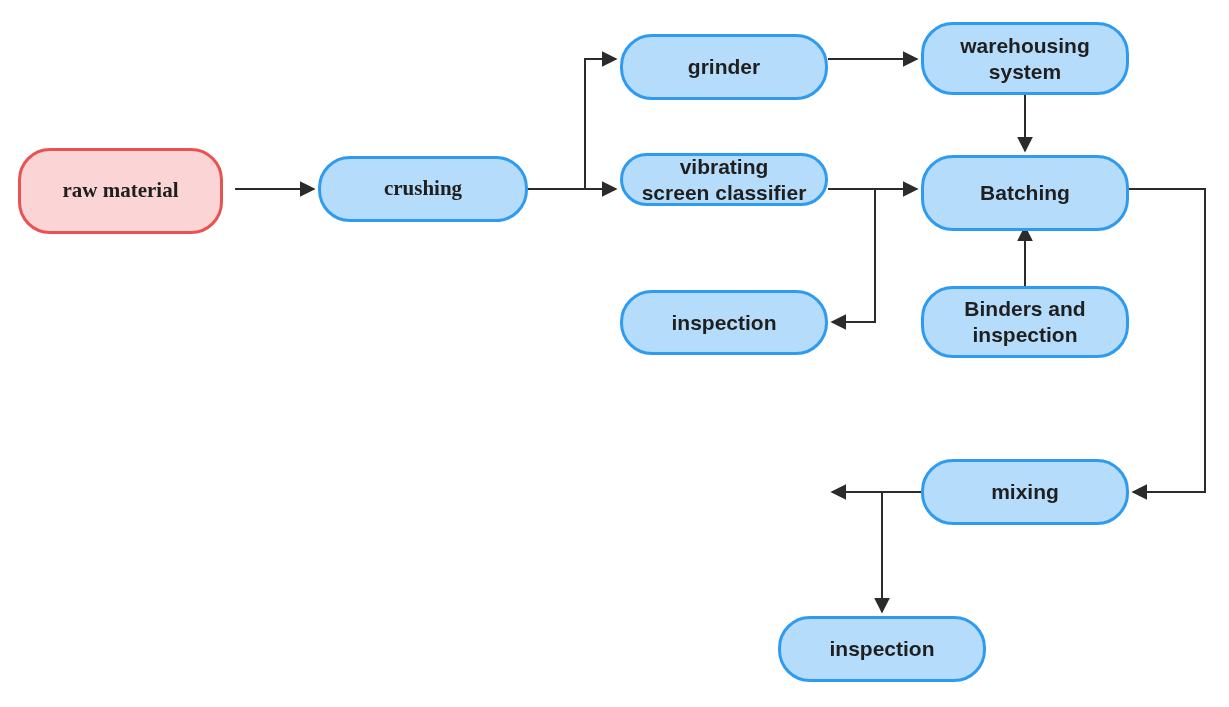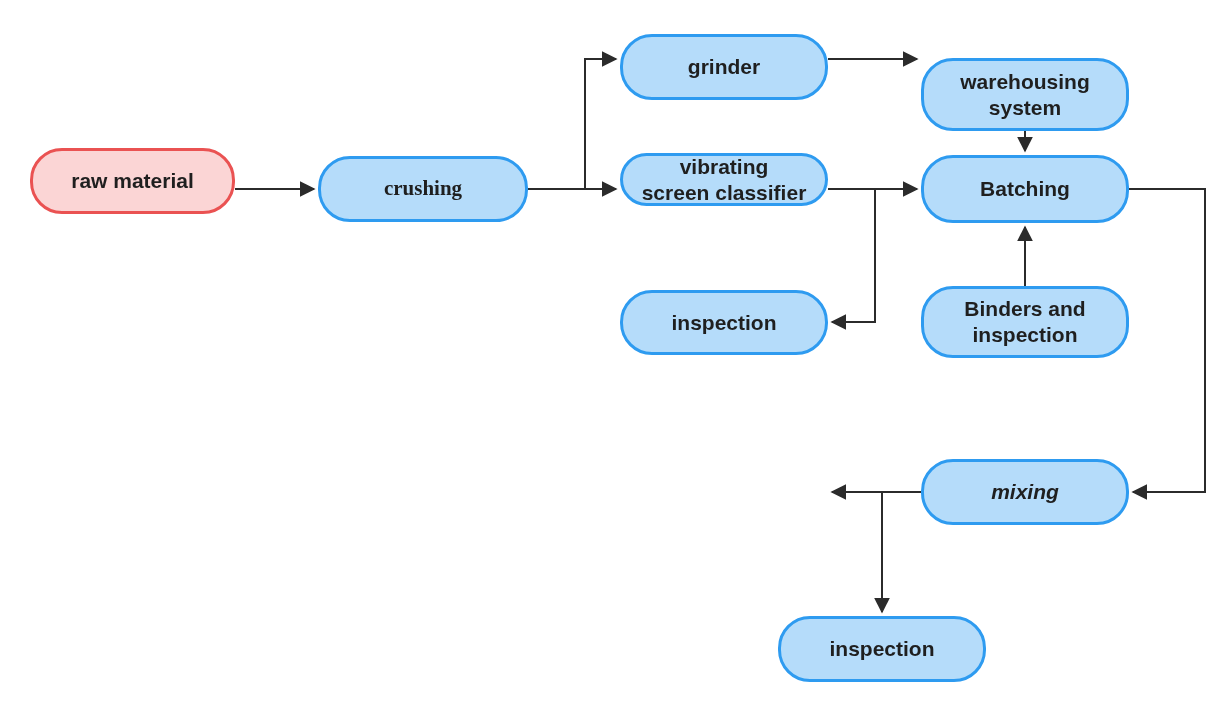--- a/index.html
+++ b/index.html
@@ -70,37 +70,37 @@
     <path class="edge" d="M828 59 L917 59" marker-end="url(#arrow)"></path>
     <path class="edge" d="M1025 95 L1025 151" marker-end="url(#arrow)"></path>
     <path class="edge" d="M828 189 L917 189" marker-end="url(#arrow)"></path>
     <path class="edge" d="M875 189 L875 322 L832 322" marker-end="url(#arrow)"></path>
     <path class="edge" d="M1025 286 L1025 227" marker-end="url(#arrow)"></path>
     <path class="edge" d="M1129 189 L1205 189 L1205 492 L1133 492" marker-end="url(#arrow)"></path>
     <path class="edge" d="M921 492 L832 492" marker-end="url(#arrow)"></path>
     <path class="edge" d="M882 492 L882 612" marker-end="url(#arrow)"></path>
   </svg>
 
-  <div class="node terminal" style="left:30px; top:148px; width:205px; height:66px;">raw material</div>
+  <div class="node terminal" style="left:18px; top:148px; width:205px; height:86px;font-family:Liberation Serif, serif;">raw material</div>
 
   <div class="node process" style="left:318px; top:156px; width:210px; height:66px;font-family:Liberation Serif, serif;">crushing</div>
 
   <div class="node process" style="left:620px; top:26px; width:208px; height:66px;margin-top:8px;">grinder</div>
 
-  <div class="node process" style="left:921px; top:22px; width:208px; height:73px;margin-top:36px;">warehousing
+  <div class="node process" style="left:921px; top:22px; width:208px; height:73px;">warehousing
 system</div>
 
   <div class="node process" style="left:620px; top:153px; width:208px; height:53px;">vibrating
 screen classifier</div>
 
-  <div class="node process" style="left:921px; top:155px; width:208px; height:68px;">Batching</div>
+  <div class="node process" style="left:921px; top:155px; width:208px; height:76px;">Batching</div>
 
   <div class="node process" style="left:620px; top:290px; width:208px; height:65px;">inspection</div>
 
   <div class="node process" style="left:921px; top:286px; width:208px; height:72px;">Binders and
 inspection</div>
 
 
-  <div class="node process" style="left:921px; top:459px; width:208px; height:66px;font-style:italic;">mixing</div>
+  <div class="node process" style="left:921px; top:459px; width:208px; height:66px;">mixing</div>
 
   <div class="node process" style="left:778px; top:616px; width:208px; height:66px;">inspection</div>
 
 </div>
 
 </body></html>

